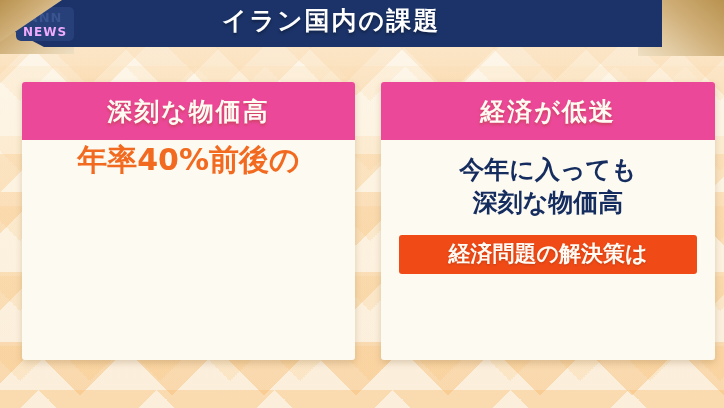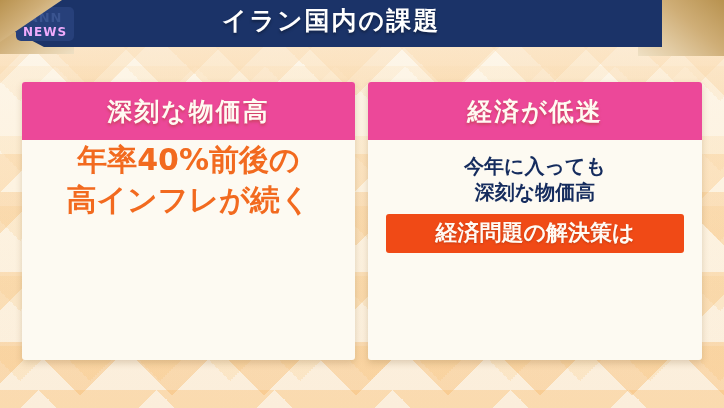--- a/index.html
+++ b/index.html
@@ -95,21 +95,21 @@
 
   
   .panel{
     position:absolute;top:82px;height:278px;
     background:#fdfaf2;
     border-radius:3px;
     box-shadow:0 3px 7px rgba(120,80,30,.22);
     overflow:hidden;
   }
   .panel-left{left:22px;width:333px;}
-  .panel-right{left:368px;width:334px;}
+  .panel-right{left:381px;width:334px;}
 
   .panel-head{
     height:58px;background:#ec4899;
     display:flex;align-items:center;justify-content:center;
   }
   .panel-head span{
     color:#fffaf2;font-size:25px;font-weight:bold;letter-spacing:2px;
     text-shadow:0 2px 3px rgba(150,60,0,.40);
     font-family:"DejaVu Sans","Liberation Sans",sans-serif;
   }
@@ -127,26 +127,26 @@
     color:#f26a1f;font-size:30px;font-weight:bold;line-height:1.33;
     letter-spacing:0px;text-align:center;white-space:nowrap;
     font-family:"DejaVu Sans","Liberation Sans",sans-serif;
   }
 
   
   .body-right{
     align-items:center;justify-content:flex-start;padding:13px 10px 0 10px;
   }
   .body-right .ln{
-    color:#152c5e;font-size:20px;font-weight:bold;line-height:1.30;
+    color:#152c5e;font-size:25px;font-weight:bold;line-height:1.30;
     text-align:right;white-space:nowrap;
-    font-family:Liberation Serif, serif;
+    font-family:Liberation Sans, sans-serif;
   }
   .hl-box{
-    margin-top:9px;width:298px;background:#f04a16;border-radius:3px;
+    margin-top:17px;width:298px;background:#f04a16;border-radius:3px;
     padding:5px 6px 7px 6px;box-sizing:border-box;
   }
   .hl-box .ln{
     color:#fffaf4;font-size:22px;font-weight:bold;line-height:1.24;
     text-align:center;white-space:nowrap;
     text-shadow:0 1px 2px rgba(120,35,0,.35);
     font-family:"DejaVu Sans","Liberation Sans",sans-serif;
   }
 </style>
 </head>
@@ -171,21 +171,20 @@
     <div class="news">NEWS</div>
   </div>
   <div class="logo-cut"></div>
 
   <div class="panel panel-left">
     <div class="panel-head">
       <span>深刻な物価高</span>
     </div>
     <div class="panel-body body-left">
       <div class="ln">年率40%前後の</div>
-      <div class="ln">高インフレが続く</div>
     </div>
   </div>
 
   <div class="panel panel-right">
     <div class="panel-head">
       <span>経済が低迷</span>
     </div>
     <div class="panel-body body-right">
       <div class="ln">今年に入っても</div>
       <div class="ln">深刻な物価高</div>

